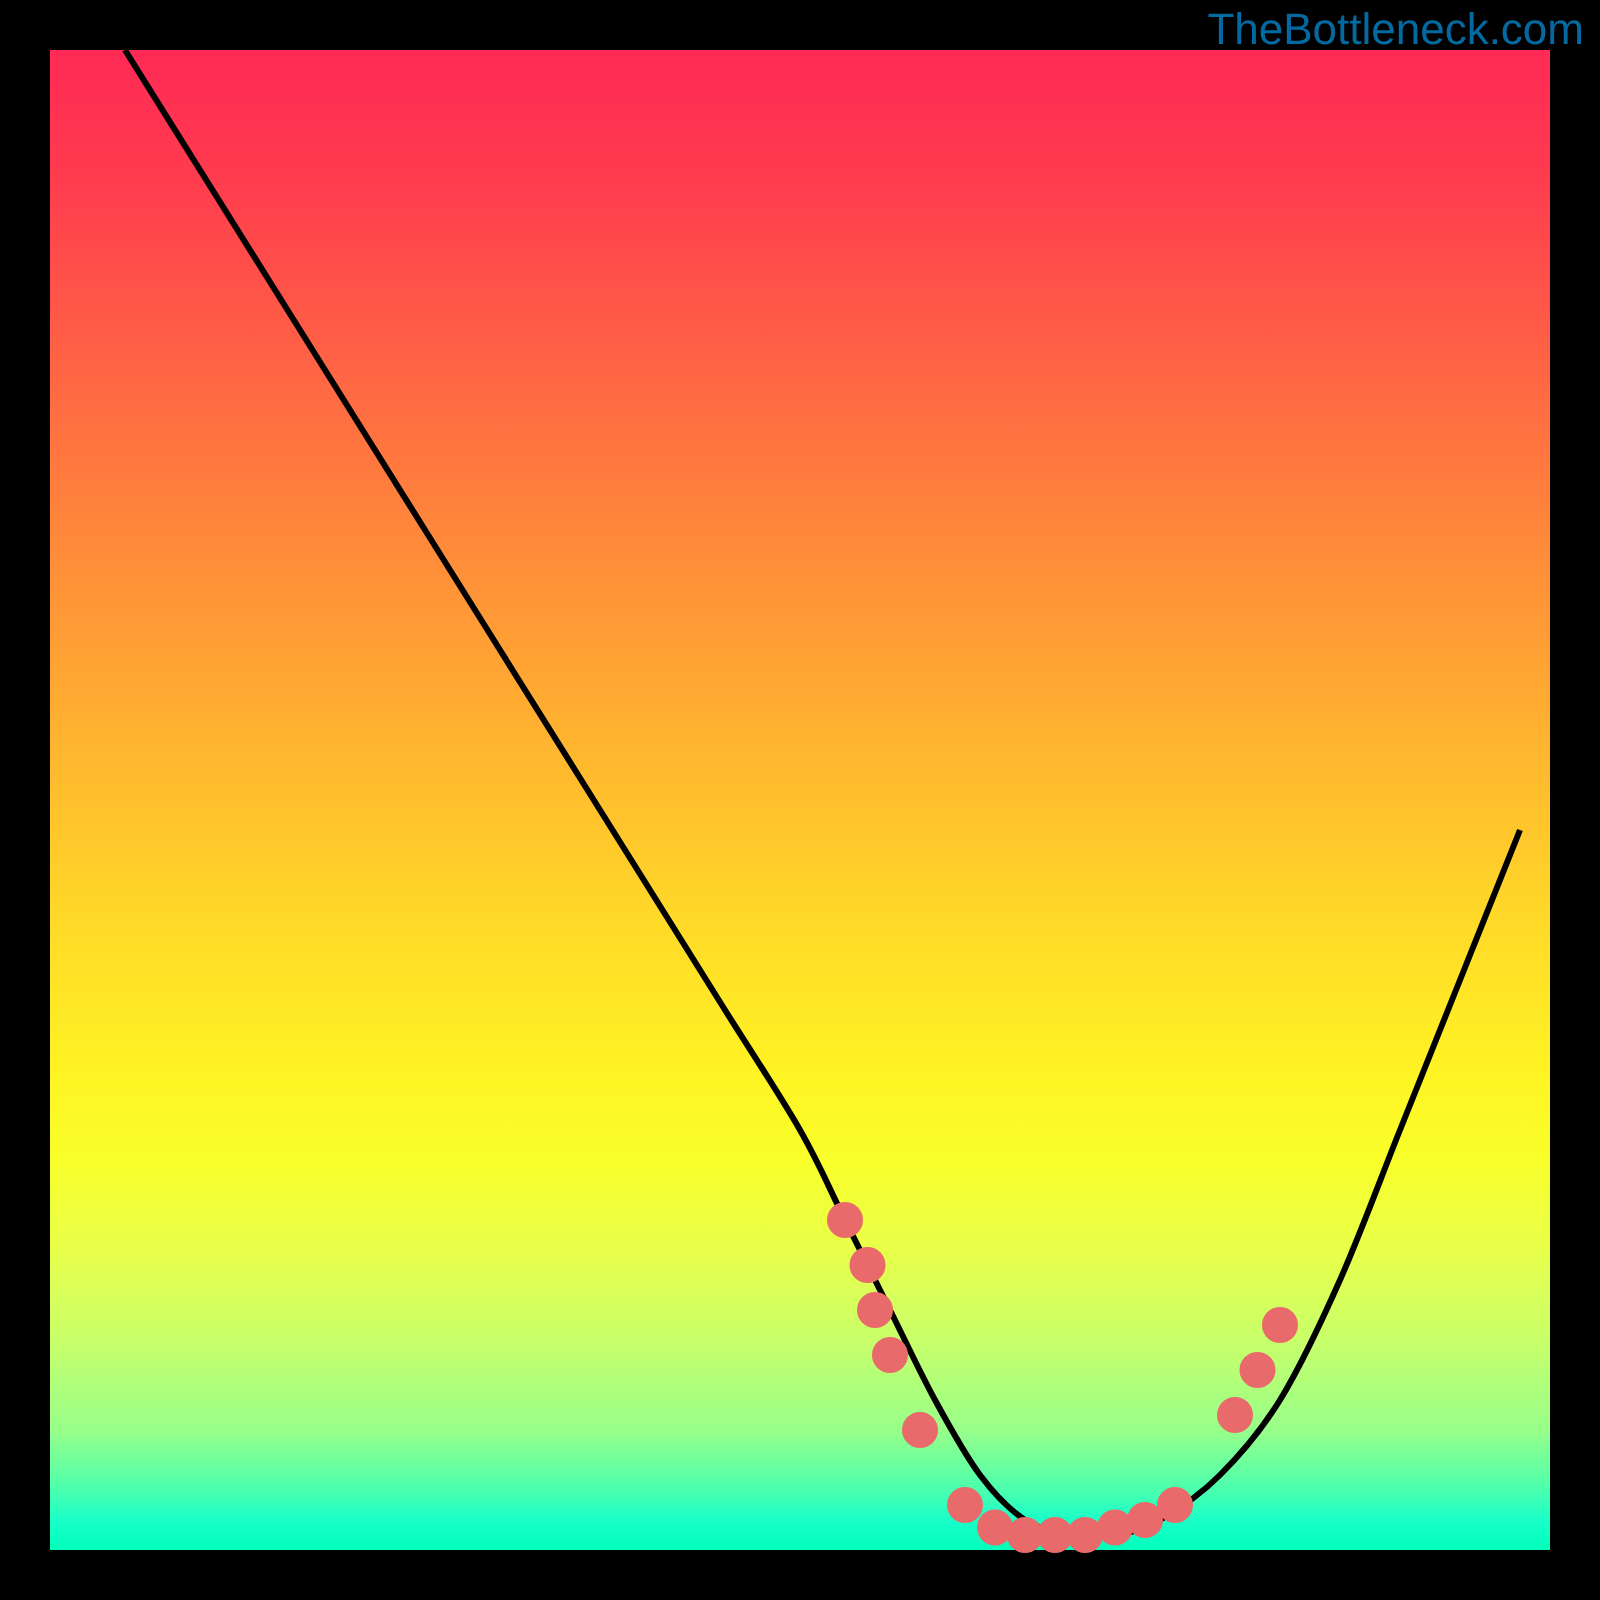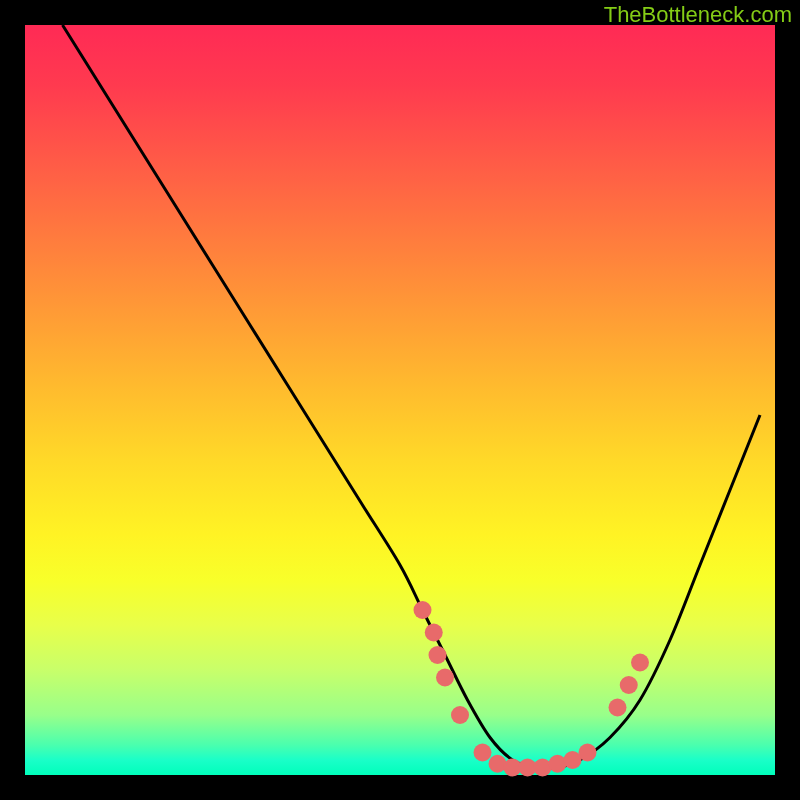--- a/index.html
+++ b/index.html
@@ -40,21 +40,21 @@
       #98ff8a 92%,
       #4affae 96%,
       #1affc8 98%,
       #00ffbb 100%
     );
   }
   .watermark {
     position: absolute;
     top: 2px;
     right: 8px;
-    color: #84cc16;
+    color: #0369a1;
     font-size: 22px;
     font-weight: 400;
     letter-spacing: 0px;
     user-select: none;
   }
   svg.curve {
     position: absolute;
     left: 0;
     top: 0;
     width: 750px;

